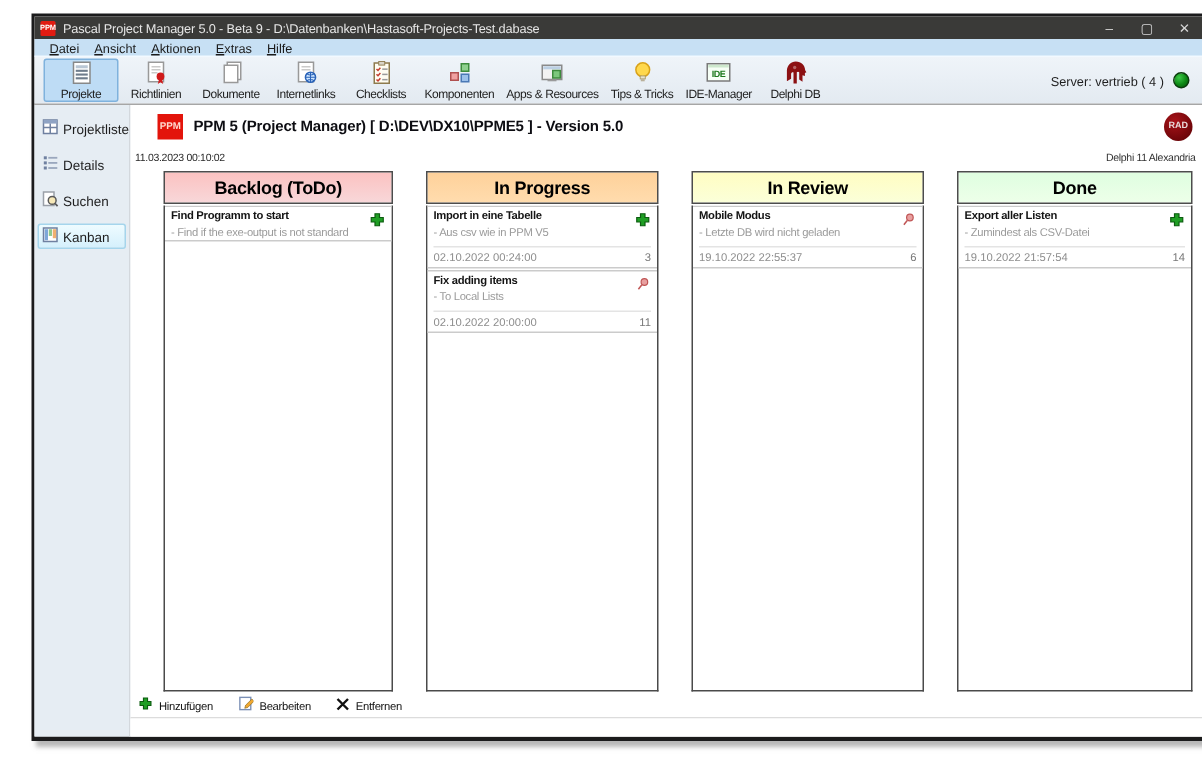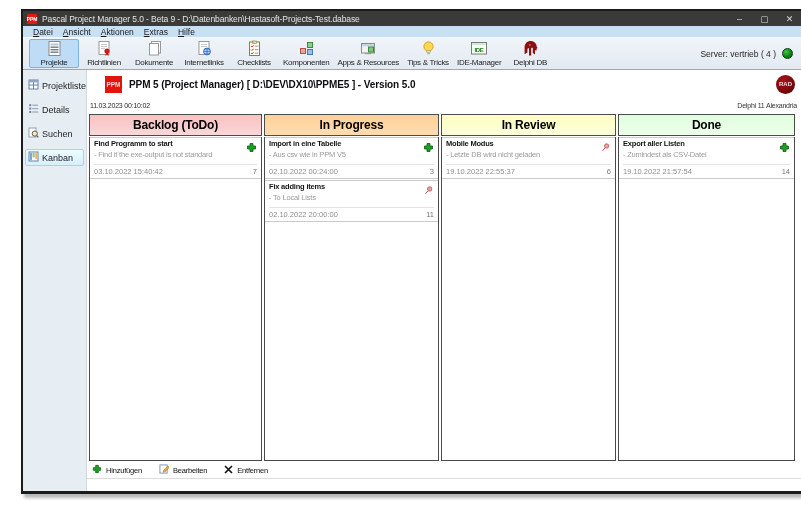--- a/index.html
+++ b/index.html
@@ -39,21 +39,21 @@
   .ppm-badge { width:17px; height:17px; background:#e3140b; color:#ffd7cd; font-size:6.5px; font-weight:bold;
                display:flex; align-items:center; justify-content:center; }
   .hdr-title { font-size:10px; font-weight:bold; color:#0d0d12; margin-left:7px; white-space:nowrap; letter-spacing:-0.1px; }
   .rad-badge { margin-left:auto; margin-right:7px; width:19px; height:19px; border-radius:50%;
                background:radial-gradient(circle at 38% 32%, #a81319, #6e0509 72%); color:#e9dada; font-size:6px; font-weight:bold;
                display:flex; align-items:center; justify-content:center; }
   .meta { height:15px; flex:0 0 15px; display:flex; align-items:center; font-size:7px; letter-spacing:-0.2px; color:#2a2a2a; padding:0 5px 0 3px; }
   .meta-right { margin-left:auto; color:#333; }
   
   .kanban { height:348px; flex:0 0 348px; display:grid; grid-template-columns:173px 175px 175px 177px; column-gap:2px; padding:1px 0 0 2px; }
-  .col { display:flex; flex-direction:column; min-height:0; }
+  .col { display:flex; flex-direction:column; min-height:0;margin-left:20px; }
   .col-head { height:22px; flex:0 0 22px; border:1px solid #4c4c4c; margin-bottom:1px;
               font-size:12px; letter-spacing:-0.2px; font-weight:bold; color:#000; display:flex; align-items:center; justify-content:center; }
   .col-body { flex:1; border:1px solid #4a4a4a; border-top:none; background:#fff; overflow:hidden; }
   .card { border-top:1px solid #cbcbcb; border-bottom:1px solid #cbcbcb; margin-bottom:1px; padding:1px 4px 1px 4px; background:#fff; }
   .card-top { display:flex; align-items:flex-start; }
   .card-title { flex:1; font-size:7.5px; line-height:9px; font-weight:bold; color:#141414; letter-spacing:-0.2px; }
   .card-icon { width:11px; height:11px; flex:0 0 11px; }
   .card-note { font-size:7.5px; line-height:9px; color:#9b9b9b; margin-top:0; letter-spacing:-0.2px; }
   .card-foot { display:flex; font-size:7.5px; line-height:8px; color:#8e8e8e; border-top:1px solid #e4e4e4; margin-top:5px; padding:3px 0 1px 0; }
   .card-count { margin-left:auto; color:#787878; }
@@ -252,24 +252,20 @@
             <div class="col-head" style="background: linear-gradient(rgb(251, 194, 193), rgb(248, 215, 217));">Backlog (ToDo)</div>
             <div class="col-body">
               <div class="card">
                 <div class="card-top">
                   <div class="card-title">Find Programm to start</div>
                   <span class="card-icon"><svg width="11" height="11" viewBox="0 0 11 11">
                       <path d="M4 1.5 h3 v2.5 h2.5 v3 h-2.5 v2.5 h-3 v-2.5 h-2.5 v-3 h2.5 z" fill="#1f9e24" stroke="#0c5c10" stroke-width=".8"></path>
                     </svg></span>
                 </div>
                 <div class="card-note">- Find if the exe-output is not standard</div>
-                <div class="card-foot">
-                  <span>03.10.2022 15:40:42</span>
-                  <span class="card-count">7</span>
-                </div>
               </div>
             </div>
           </div>
           <div class="col">
             <div class="col-head" style="background: linear-gradient(rgb(254, 209, 154), rgb(255, 220, 174));">In Progress</div>
             <div class="col-body">
               <div class="card">
                 <div class="card-top">
                   <div class="card-title">Import in eine Tabelle</div>
                   <span class="card-icon"><svg width="11" height="11" viewBox="0 0 11 11">

